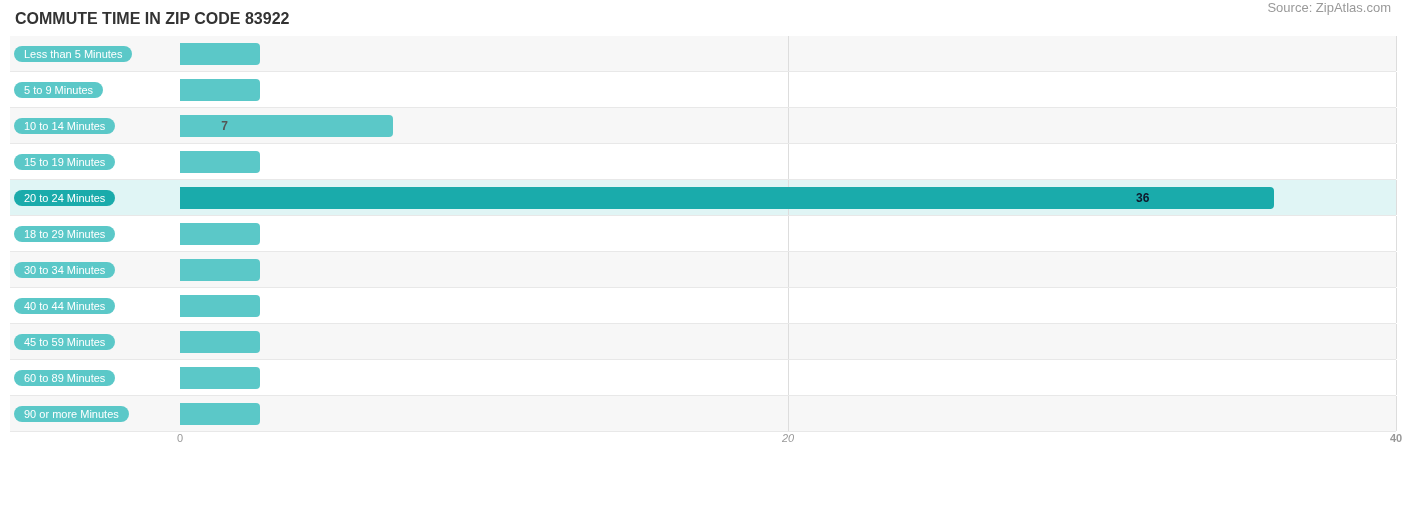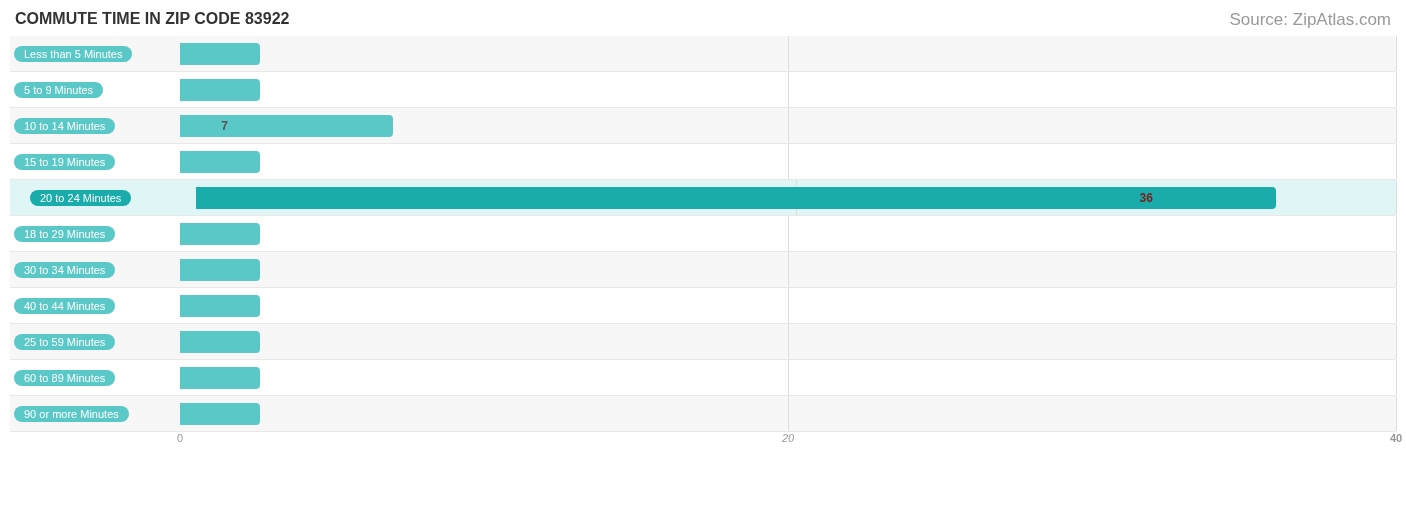--- a/index.html
+++ b/index.html
@@ -18,23 +18,23 @@
     }
     .chart-title {
       font-size: 16px;
       font-weight: bold;
       color: #333;
       margin-bottom: 8px;
       padding-left: 5px;
     }
     .source-label {
       position: absolute;
-      top: 10px;
+      top: 0;
       right: 15px;
-      font-size: 17px;
+      font-size: 13px;
       color: #999;
     }
     .bars-area {
       position: relative;
       width: 100%;
       height: calc(100% - 60px);
     }
     .bar-row {
       display: flex;
       align-items: center;
@@ -43,21 +43,20 @@
       position: relative;
     }
     .bar-row:nth-child(odd) {
       background: #f7f7f7;
     }
     .bar-row:nth-child(even) {
       background: #fff;
     }
     .bar-row.highlighted {
       background: #e0f5f5;
-      padding-left: 16px;
     }
     .bar-label {
       width: 170px;
       min-width: 170px;
       font-size: 12px;
       color: #333;
       padding-left: 4px;
       z-index: 2;
     }
     .bar-label-pill {
@@ -159,21 +158,21 @@
           <div class="bar-value outside" style="left: 2px; color: rgb(85, 85, 85);">0</div>
           <div class="bar-fill" style="width: 80px;"></div>
         </div>
       </div>
       <div class="bar-row highlighted">
         <div class="bar-label"><span class="bar-label-pill" style="background: rgb(26, 171, 171);">20 to 24 Minutes</span></div>
         <div class="bar-track">
           <div class="x-gridline" style="left: 50%;"></div>
           <div class="x-gridline" style="left: 100%;"></div>
           <div class="bar-fill highlighted-bar" style="width: 90%;">
-            <div class="bar-value" style="left: 87%; color: #7f1d1d;">36</div>
+            <div class="bar-value" style="left: 87%; color: #0f172a;">36</div>
           </div>
         </div>
       </div>
       <div class="bar-row">
         <div class="bar-label"><span class="bar-label-pill">18 to 29 Minutes</span></div>
         <div class="bar-track">
           <div class="x-gridline" style="left: 50%;"></div>
           <div class="x-gridline" style="left: 100%;"></div>
           <div class="bar-value outside" style="left: 2px; color: rgb(85, 85, 85);">0</div>
           <div class="bar-fill" style="width: 80px;"></div>
@@ -191,21 +190,21 @@
       <div class="bar-row">
         <div class="bar-label"><span class="bar-label-pill">40 to 44 Minutes</span></div>
         <div class="bar-track">
           <div class="x-gridline" style="left: 50%;"></div>
           <div class="x-gridline" style="left: 100%;"></div>
           <div class="bar-value outside" style="left: 2px; color: rgb(85, 85, 85);">0</div>
           <div class="bar-fill" style="width: 80px;"></div>
         </div>
       </div>
       <div class="bar-row">
-        <div class="bar-label"><span class="bar-label-pill">25 to 59 Minutes</span></div>
+        <div class="bar-label"><span class="bar-label-pill">45 to 59 Minutes</span></div>
         <div class="bar-track">
           <div class="x-gridline" style="left: 50%;"></div>
           <div class="x-gridline" style="left: 100%;"></div>
           <div class="bar-value outside" style="left: 2px; color: rgb(85, 85, 85);">0</div>
           <div class="bar-fill" style="width: 80px;"></div>
         </div>
       </div>
       <div class="bar-row">
         <div class="bar-label"><span class="bar-label-pill">60 to 89 Minutes</span></div>
         <div class="bar-track">

